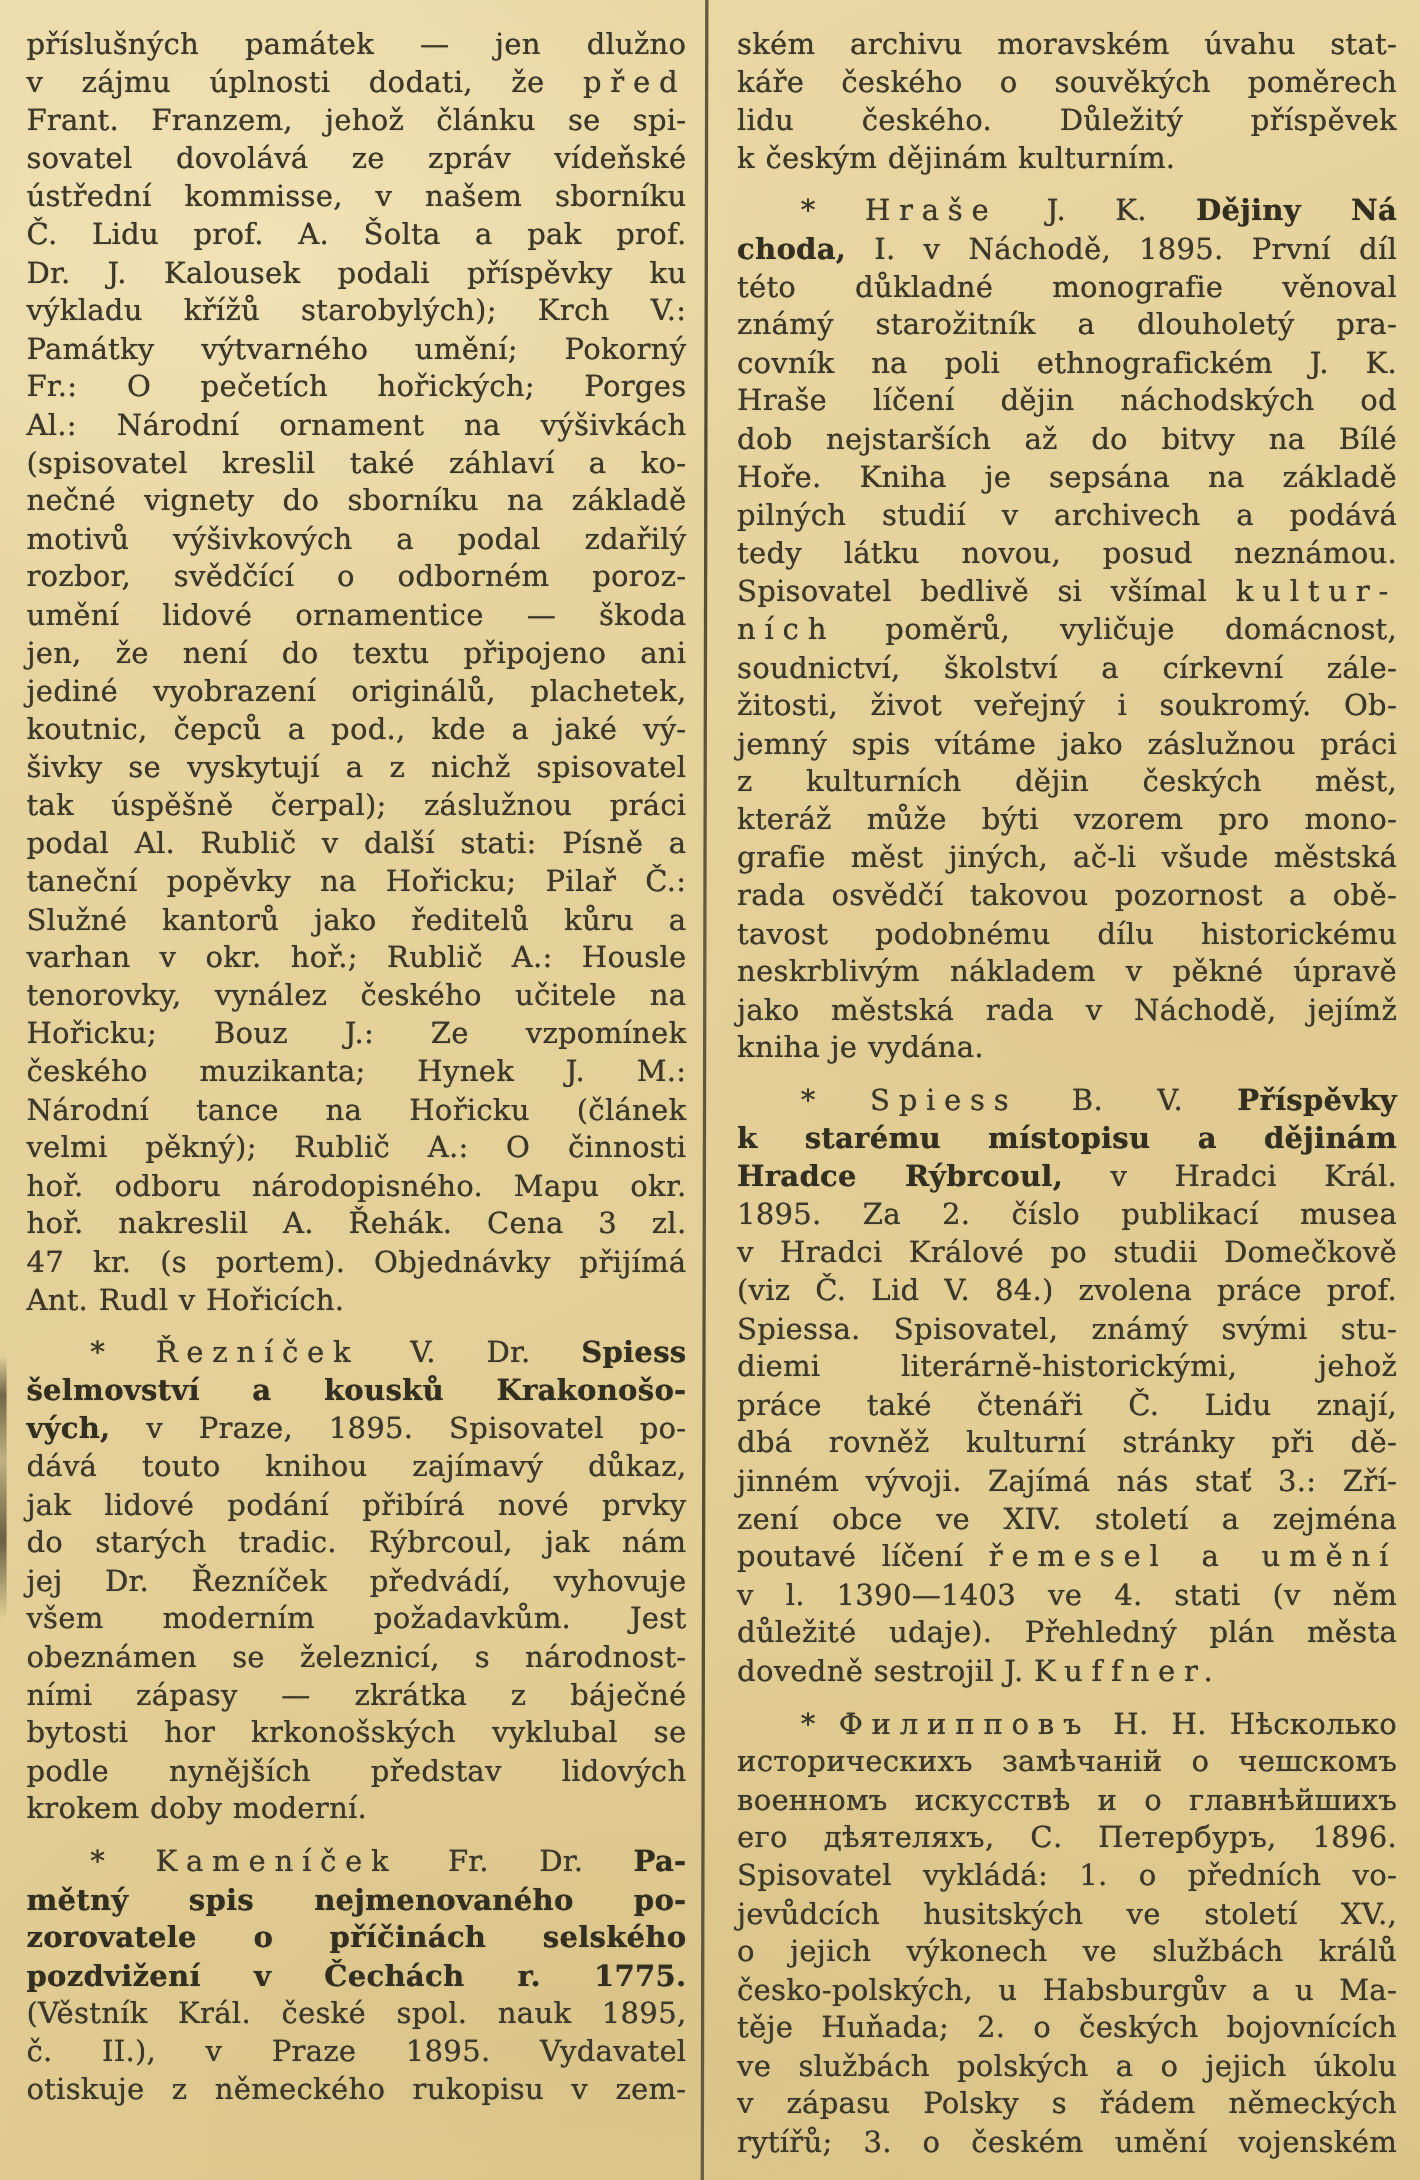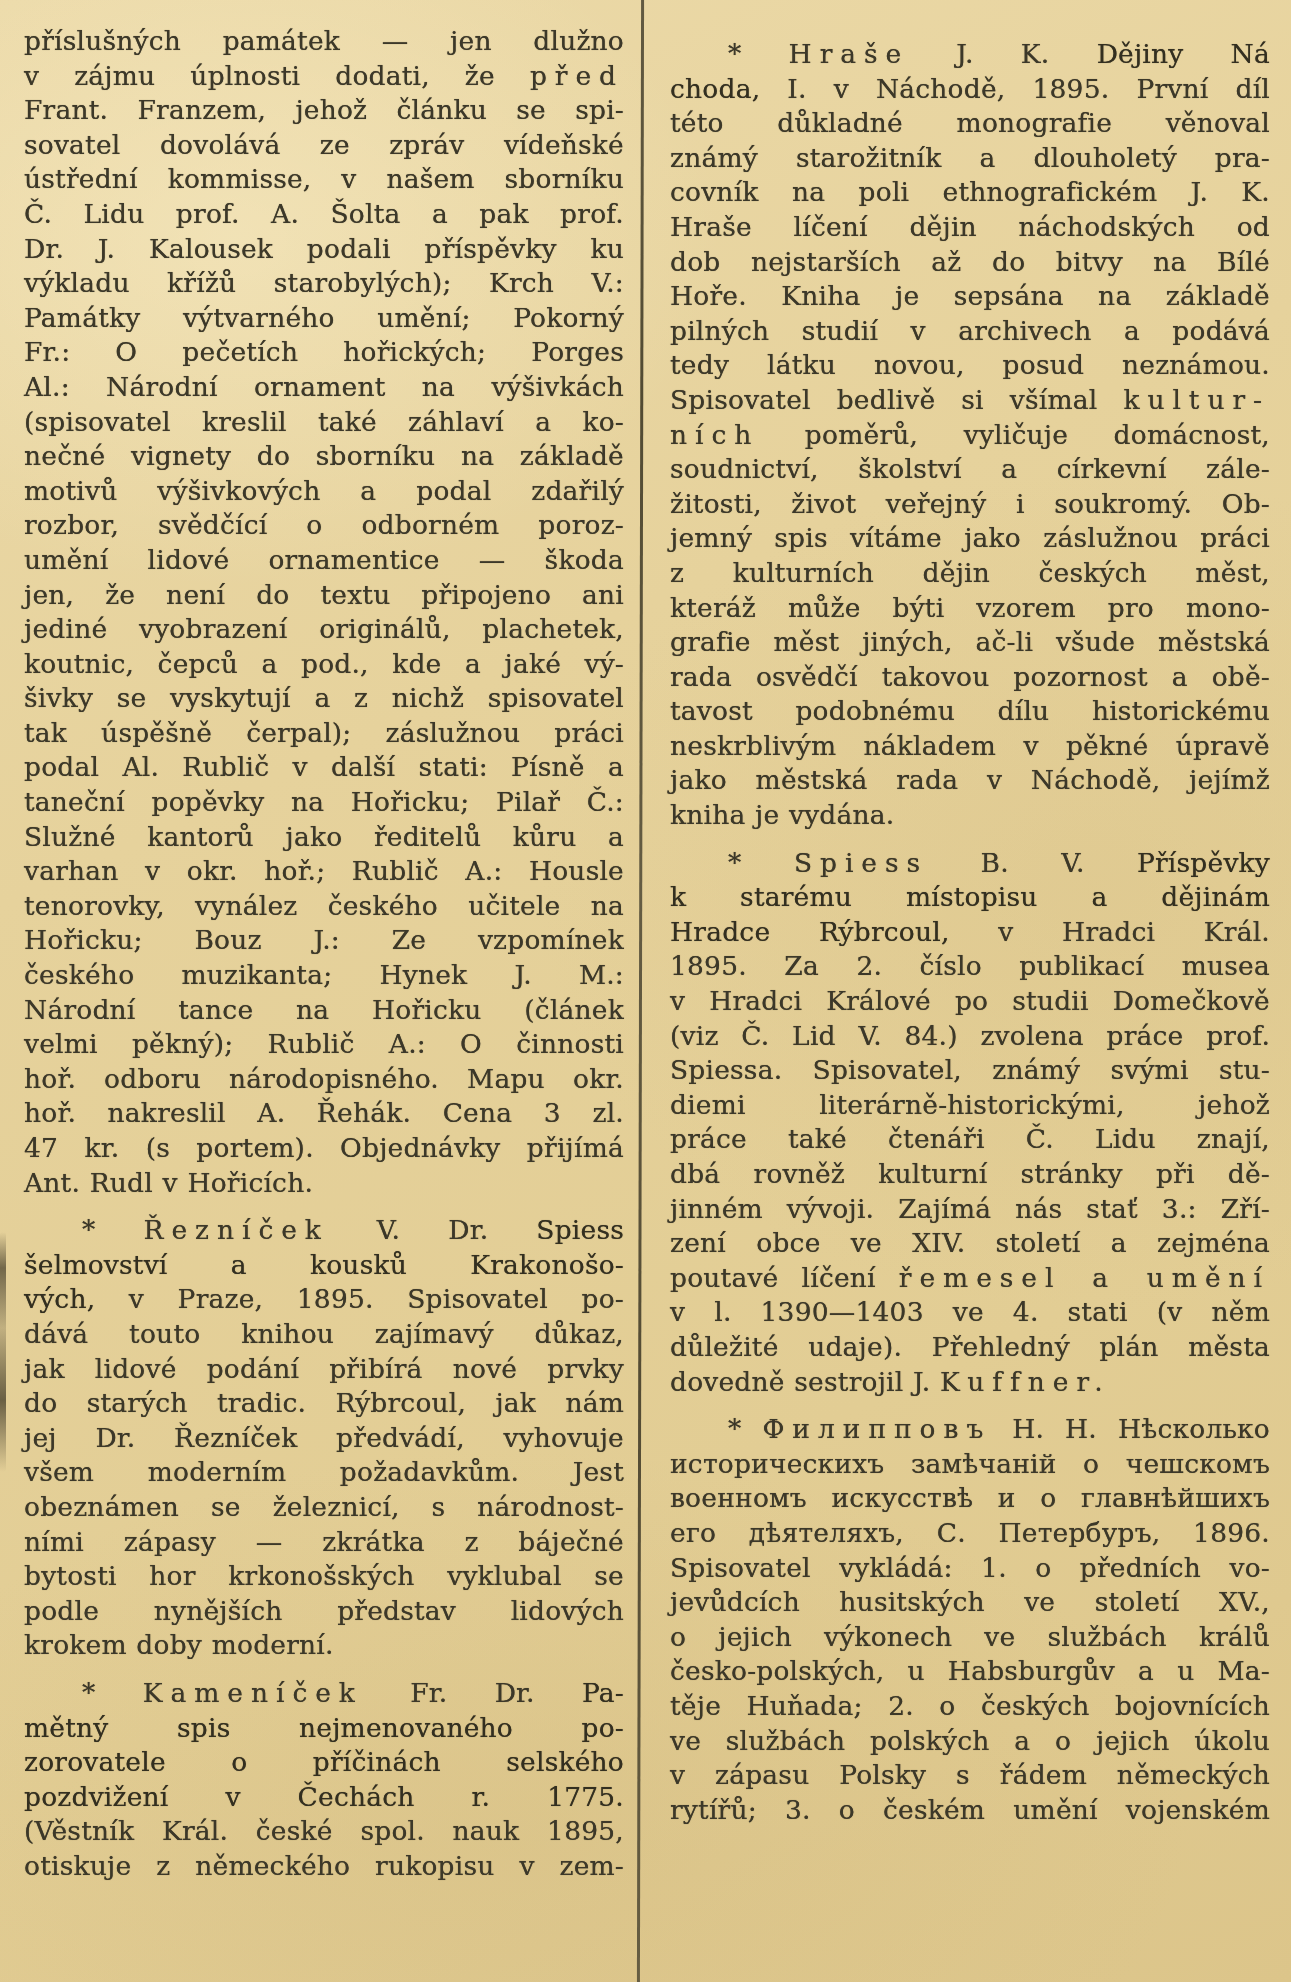--- a/index.html
+++ b/index.html
@@ -34,21 +34,21 @@
     height: 34.6px;
     white-space: nowrap;
     text-align: justify;
     text-align-last: justify;
     letter-spacing: 0.2px;
     word-spacing: 1px;
     text-shadow: 0 0 0.7px rgba(56,51,35,0.85);
   }
   .line.last { text-align-last: left; }
   .line.indent { padding-left: 58px; }
-  .seg-b { font-weight: normal; color: #332f20; }
+  .seg-b { font-weight: bold; color: #332f20; }
   .seg-s { letter-spacing: 0.30em; }
   .divider {
     position: absolute;
     top: 0; bottom: 0;
     left: 639px; width: 3px;
     background: linear-gradient(to bottom,
       #4a4430 0%, #37321f 20%, #4e4834 45%, #3a3422 70%, #514b36 100%);
     opacity: 0.85;
     transform: rotate(0.12deg);
   }
@@ -119,24 +119,31 @@
       <div class="line"><span class="">bytosti hor krkonošských vyklubal se</span></div>
       <div class="line"><span class="">podle nynějších představ lidových</span></div>
       <div class="line last"><span class="">krokem doby moderní.</span></div>
     </div>
     <div class="para gap">
       <div class="line indent"><span class="">* </span><span class="seg-s">Kameníček</span><span class=""> Fr. Dr. </span><span class="seg-b ">Pa-</span></div>
       <div class="line"><span class="seg-b ">mětný spis nejmenovaného po-</span></div>
       <div class="line"><span class="seg-b ">zorovatele o příčinách selského</span></div>
       <div class="line"><span class="seg-b ">pozdvižení v Čechách r. 1775.</span></div>
       <div class="line"><span class="">(Věstník Král. české spol. nauk 1895,</span></div>
+      <div class="line"><span class="">č. II.), v Praze 1895. Vydavatel</span></div>
       <div class="line"><span class="">otiskuje z německého rukopisu v zem-</span></div>
     </div>
   </div>
 <div class="column col-right" id="col-right">
+    <div class="para">
+      <div class="line"><span class="">ském archivu moravském úvahu stat-</span></div>
+      <div class="line"><span class="">káře českého o souvěkých poměrech</span></div>
+      <div class="line"><span class="">lidu českého. Důležitý příspěvek</span></div>
+      <div class="line last"><span class="">k českým dějinám kulturním.</span></div>
+    </div>
     <div class="para gap">
       <div class="line indent"><span class="">* </span><span class="seg-s">Hraše</span><span class=""> J. K. </span><span class="seg-b ">Dějiny Ná</span></div>
       <div class="line"><span class="seg-b ">choda,</span><span class=""> I. v Náchodě, 1895. První díl</span></div>
       <div class="line"><span class="">této důkladné monografie věnoval</span></div>
       <div class="line"><span class="">známý starožitník a dlouholetý pra-</span></div>
       <div class="line"><span class="">covník na poli ethnografickém J. K.</span></div>
       <div class="line"><span class="">Hraše líčení dějin náchodských od</span></div>
       <div class="line"><span class="">dob nejstarších až do bitvy na Bílé</span></div>
       <div class="line"><span class="">Hoře. Kniha je sepsána na základě</span></div>
       <div class="line"><span class="">pilných studií v archivech a podává</span></div>

